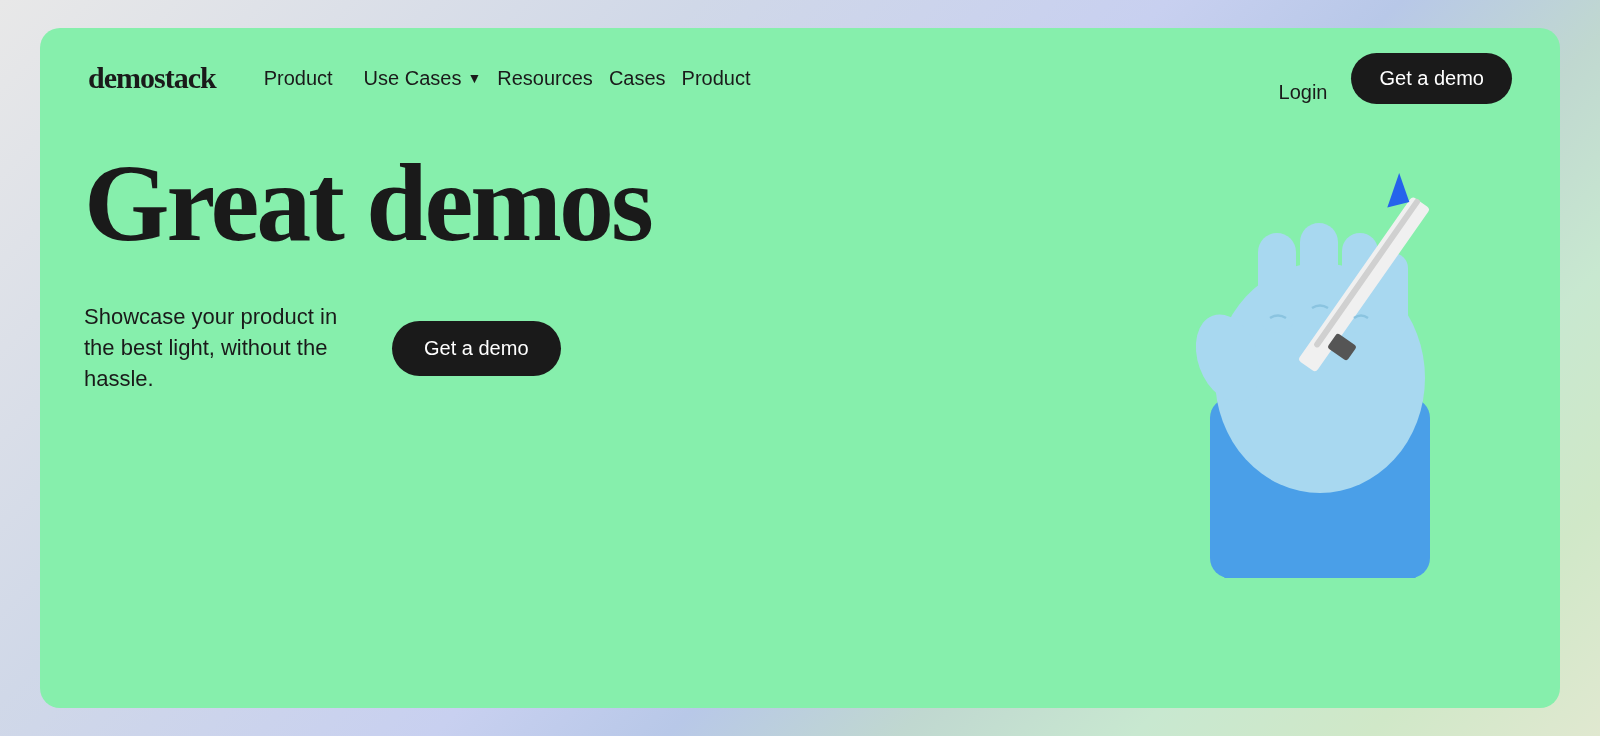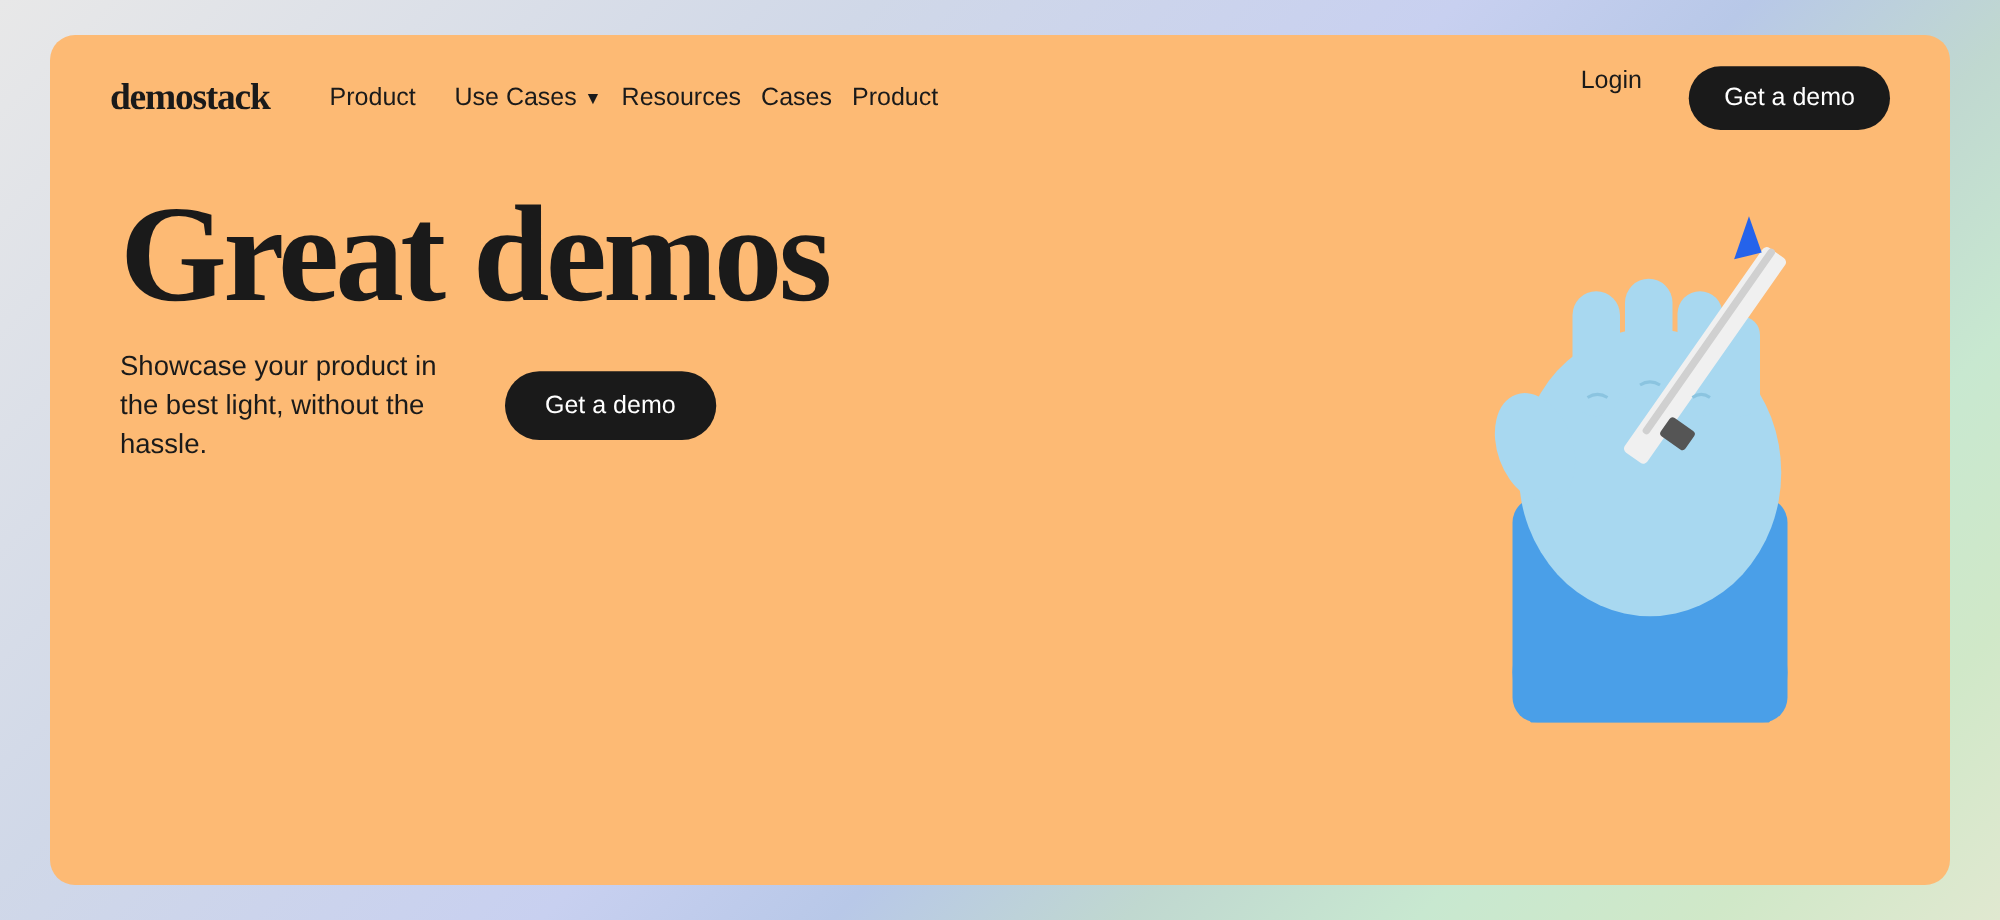--- a/index.html
+++ b/index.html
@@ -15,21 +15,21 @@
       display: flex;
       align-items: center;
       justify-content: center;
       font-family: -apple-system, BlinkMacSystemFont, 'Segoe UI', sans-serif;
       overflow: hidden;
     }
 
     .outer-wrapper {
       width: 1520px;
       height: 680px;
-      background: #fdba74;
+      background: #86efac;
       border-radius: 20px;
       position: relative;
       overflow: hidden;
     }
 
     
     .navbar {
       display: flex;
       align-items: center;
       padding: 0 48px;
@@ -71,22 +71,22 @@
       cursor: pointer;
       margin-left: 15px;
     }
 
     .chevron-icon {
       font-size: 14px;
     }
 
     .nav-right {
       display: flex;
-      align-items: flex-start;
-      gap: 38px;
+      align-items: flex-end;
+      gap: 24px;
     }
 
     .login-link {
       font-size: 20px;
       color: #1a1a1a;
       cursor: pointer;
       font-weight: 400;
     }
 
     .get-demo-btn-nav {
@@ -95,21 +95,21 @@
       border: none;
       border-radius: 50px;
       padding: 14px 28px;
       font-size: 20px;
       font-weight: 500;
       cursor: pointer;
     }
 
     
     .hero {
-      padding: 20px 48px 0 56px;
+      padding: 20px 48px 0 44px;
       position: relative;
     }
 
     .hero-headline {
       font-size: 110px;
       font-weight: 800;
       line-height: 1.0;
       color: #1a1a1a;
       font-family: Georgia, 'Times New Roman', serif;
       letter-spacing: -3px;
@@ -119,21 +119,21 @@
     .hero-headline .deals-word {
       color: #2563EB;
       font-style: italic;
       font-family: 'Georgia', cursive;
       font-weight: 700;
     }
 
     .hero-sub-row {
       display: flex;
       align-items: center;
-      margin-top: 20px;
+      margin-top: 44px;
       gap: 28px;
     }
 
     .hero-subtitle {
       font-size: 22px;
       color: #1a1a1a;
       font-weight: 400;
       line-height: 1.4;
       max-width: 280px;
     }

